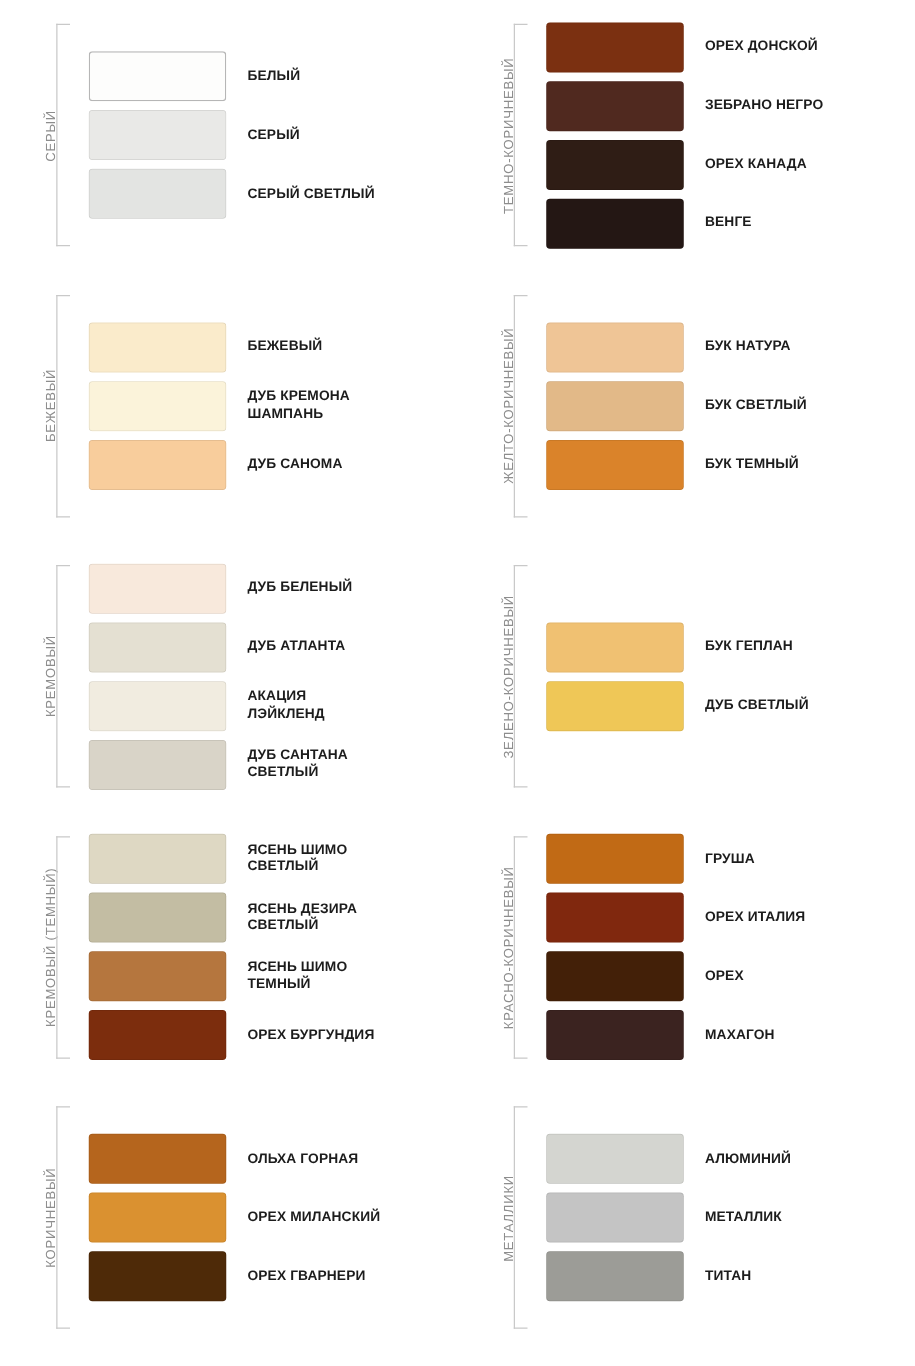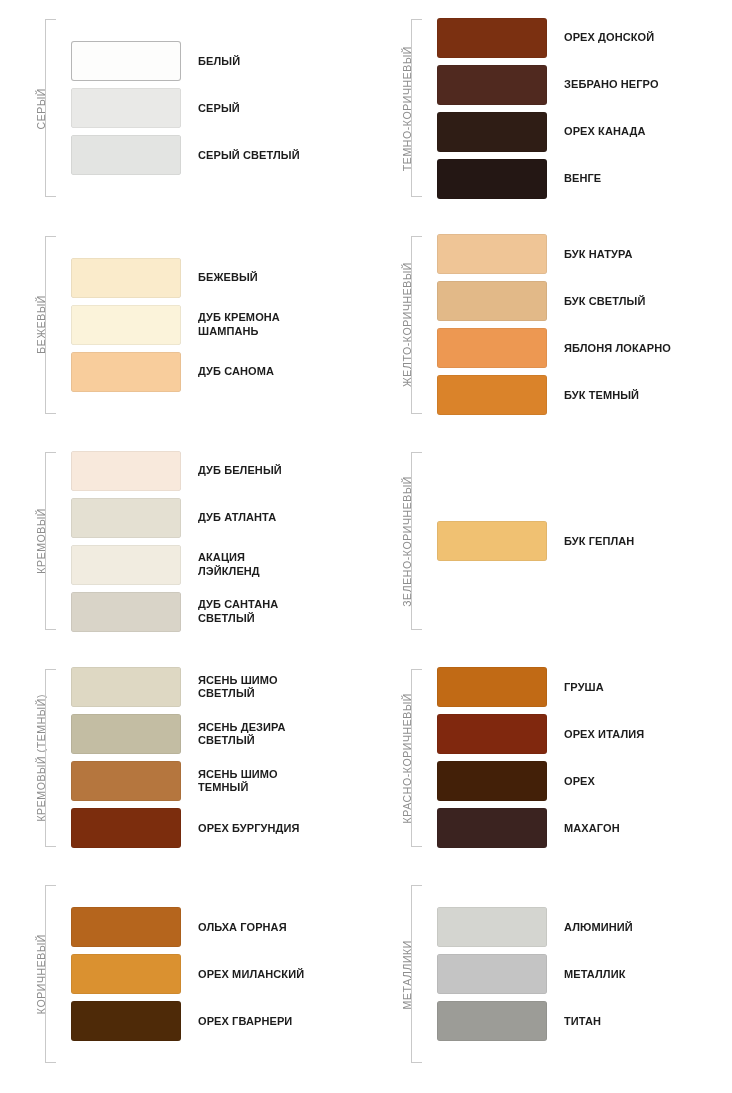--- a/index.html
+++ b/index.html
@@ -165,24 +165,20 @@
       <div class="swatch-list">
         <div class="swatch-row">
           <div class="swatch-chip" style="background: rgb(239, 197, 150);"></div>
           <div class="swatch-name">БУК НАТУРА</div>
         </div>
         <div class="swatch-row">
           <div class="swatch-chip" style="background: rgb(226, 185, 136);"></div>
           <div class="swatch-name">БУК СВЕТЛЫЙ</div>
         </div>
         <div class="swatch-row">
-          <div class="swatch-chip" style="background: rgb(237, 152, 82);"></div>
-          <div class="swatch-name">ЯБЛОНЯ ЛОКАРНО</div>
-        </div>
-        <div class="swatch-row">
           <div class="swatch-chip" style="background: rgb(218, 131, 42);"></div>
           <div class="swatch-name">БУК ТЕМНЫЙ</div>
         </div>
       </div>
     </div>
     <div class="group">
       <div class="group-axis">
         <div class="group-label">КРЕМОВЫЙ</div>
         <div class="bracket"></div>
       </div>
@@ -210,20 +206,24 @@
     <div class="group">
       <div class="group-axis">
         <div class="group-label">ЗЕЛЕНО-КОРИЧНЕВЫЙ</div>
         <div class="bracket"></div>
       </div>
       <div class="swatch-list">
         <div class="swatch-row">
           <div class="swatch-chip" style="background: rgb(240, 193, 114);"></div>
           <div class="swatch-name">БУК ГЕПЛАН</div>
         </div>
+        <div class="swatch-row">
+          <div class="swatch-chip" style="background: rgb(239, 199, 87);"></div>
+          <div class="swatch-name">ДУБ СВЕТЛЫЙ</div>
+        </div>
       </div>
     </div>
     <div class="group">
       <div class="group-axis">
         <div class="group-label">КРЕМОВЫЙ (ТЕМНЫЙ)</div>
         <div class="bracket"></div>
       </div>
       <div class="swatch-list">
         <div class="swatch-row">
           <div class="swatch-chip" style="background: rgb(222, 216, 195);"></div>

